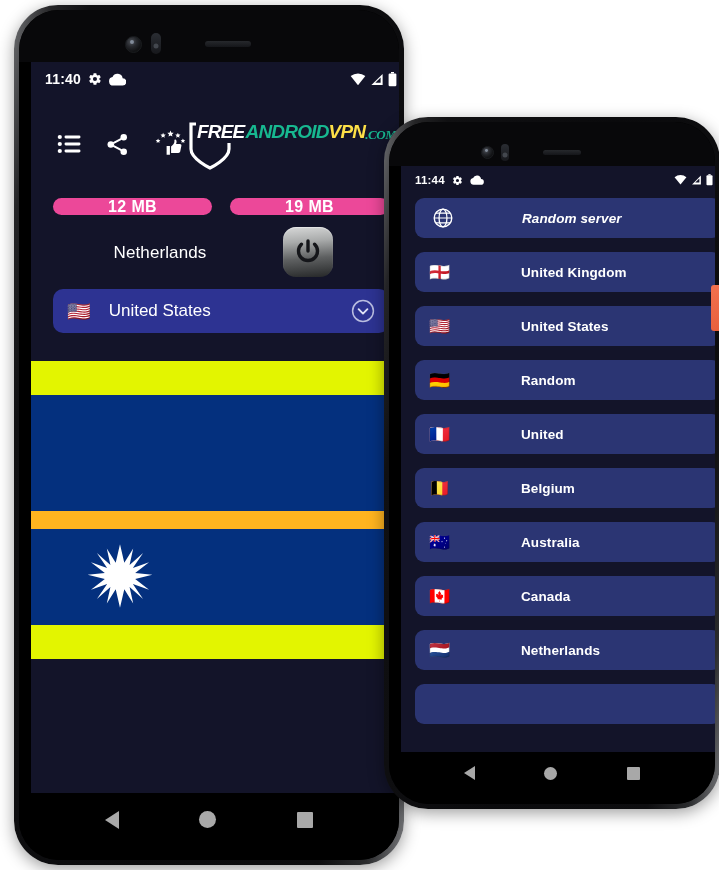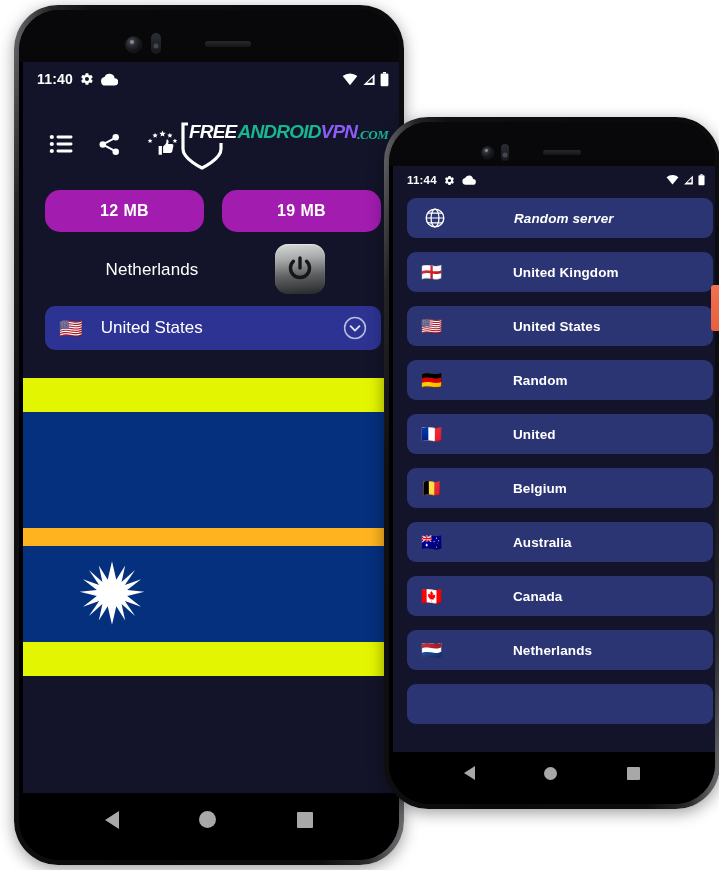--- a/index.html
+++ b/index.html
@@ -64,21 +64,21 @@
   }
   .speaker-grille {
     position: absolute; border-radius: 4px;
     background: linear-gradient(180deg,#26282c,#15161a);
   }
   #phone-back .speaker-grille { width: 46px; height: 6px; left: 186px; top: 31px; }
   #phone-front .speaker-grille { width: 38px; height: 5px; left: 154px; top: 28px; }
 
   
   .screen {
-    position: absolute; left: 4px; width: 100%;
+    position: absolute; left: 12px; width: 100%;
     background: #131429;
     overflow: hidden;
   }
   #phone-back .screen { top: 52px; height: 741px; }
   #phone-front .screen { top: 44px; height: 596px; }
 
   
   .navbar {
     position: absolute; left: 0; width: 100%;
     background: #000;
@@ -122,30 +122,31 @@
   .brand { display: flex; align-items: flex-start; position: relative; padding-top: 4px; }
   .brand-shield { position: relative; width: 44px; height: 50px; margin-right: -36px; z-index: 1; }
   .brand-words { display: flex; flex-direction: row; align-items: flex-end; z-index: 2; position: relative; }
   .bw-row1 { display: flex; align-items: baseline; }
   .bw-free {
     color: #ffffff; font-weight: 800; font-size: 19px;
     font-style: italic; letter-spacing: -0.8px;
     background: #131429; padding: 0 1px; position: relative; z-index: 3;
   }
   .bw-android { color: #17b890; font-weight: 800; font-size: 19px; font-style: italic; letter-spacing: -0.8px; }
-  .bw-vpn { color: #8b5cf6; font-weight: 800; font-size: 19px; font-style: italic; letter-spacing: -0.8px; }
+  .bw-vpn { color: #fde047; font-weight: 800; font-size: 19px; font-style: italic; letter-spacing: -0.8px; }
   .bw-com { color: #17b890; font-weight: 800; font-size: 13px; font-style: italic; letter-spacing: -0.4px; margin-top: -2px; font-family: Liberation Serif, serif; }
 
   .stats-row { display: flex; gap: 18px; padding: 16px 22px 0; }
   .stat-pill {
-    flex: 1; height: 42px; border-radius: 15px;
-    background: #a21caf;
+    flex: 1; height: 17px; border-radius: 15px;
+    background: #ec4899;
     display: flex; align-items: center; justify-content: center;
     color: #ffffff; font-weight: 800; font-size: 16px; letter-spacing: .4px;
     cursor: pointer;
+    margin-top: 8px;
   }
 
   .conn-row {
     display: flex; align-items: center;
     padding: 14px 22px 0;
     position: relative; height: 62px;
   }
   .conn-status {
     color: #ffffff; font-size: 17px; letter-spacing: .1px;
     position: absolute; left: 0; right: 0; text-align: center;

